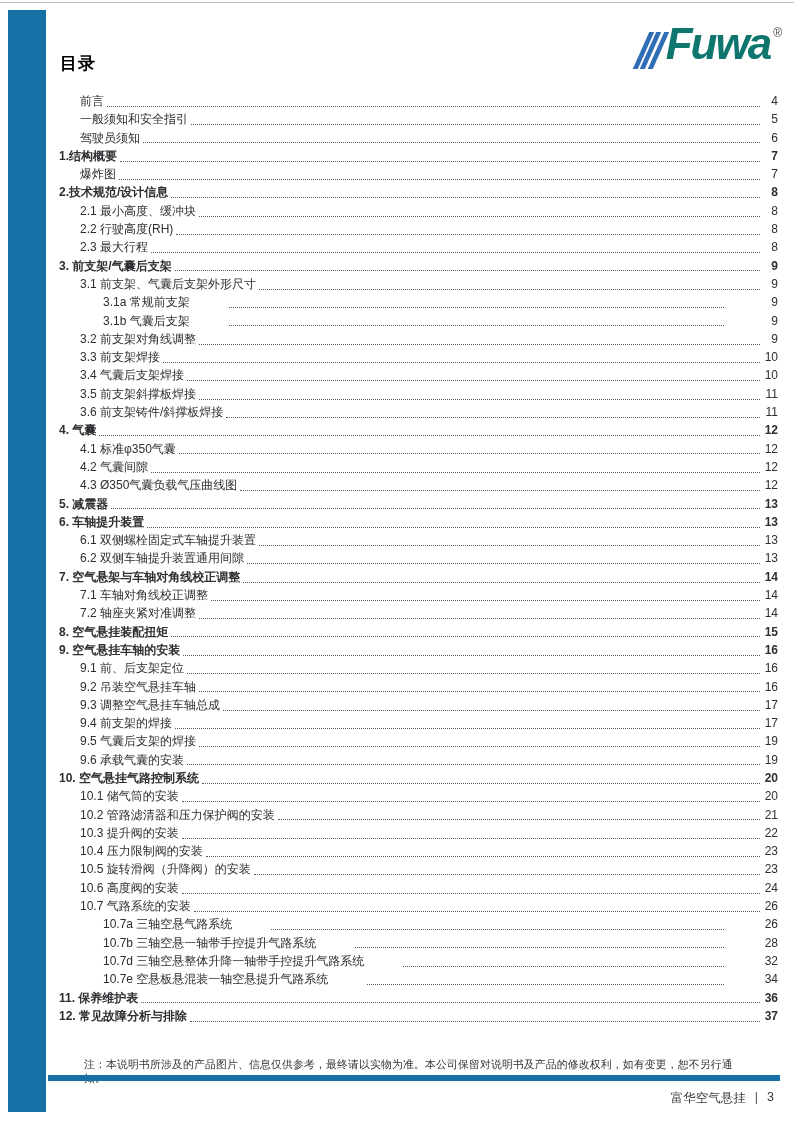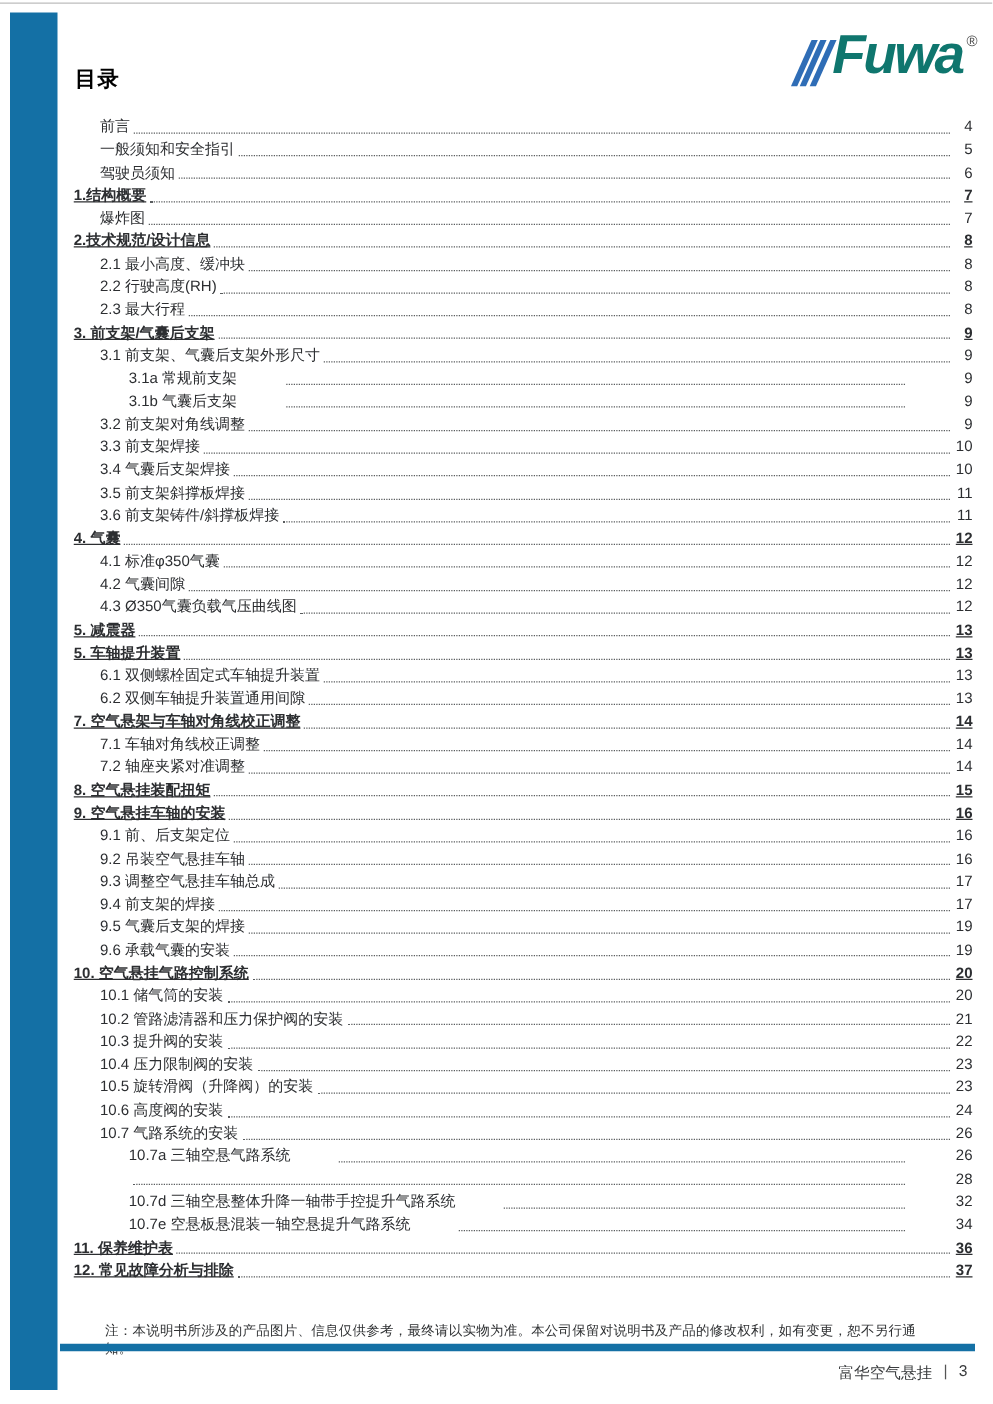--- a/index.html
+++ b/index.html
@@ -33,21 +33,21 @@
   .doc-title {
     position: absolute; left: 60px; top: 52px;
     font-size: 17px; font-weight: bold; color: #000000; letter-spacing: 1px;
   }
 
   
   .toc {
     position: absolute; left: 59px; top: 92px; width: 719px;
   }
   .toc-row { display: flex; height: 18.3px; font-size: 12px; color: #2c2e31; justify-content: flex-end; }
-  .toc-row.bold { font-weight: bold; text-decoration: underline; }
+  .toc-row.bold { font-weight: bold; }
   .toc-row.lv1 { padding-left: 21px; }
   .toc-row.lv2 { padding-left: 44px; gap: 36px; }
   .toc-label { white-space: nowrap; line-height: 18.3px; }
   .toc-leader {
     flex: 1; align-self: flex-end;
     border-bottom: 1.8px dotted #595c5e;
     margin: 0 2px 3.5px 3px;
   }
   .toc-page { line-height: 18.3px; text-align: right; min-width: 16px; font-weight: normal; }
   .toc-row.bold .toc-page { font-weight: bold; }
@@ -195,21 +195,21 @@
     <span class="toc-label">4.3 Ø350气囊负载气压曲线图</span>
     <span class="toc-leader"></span>
     <span class="toc-page">12</span>
   </div>
     <div class="toc-row lv0 bold">
     <span class="toc-label">5. 减震器</span>
     <span class="toc-leader"></span>
     <span class="toc-page">13</span>
   </div>
     <div class="toc-row lv0 bold">
-    <span class="toc-label">5. 车轴提升装置</span>
+    <span class="toc-label">6. 车轴提升装置</span>
     <span class="toc-leader"></span>
     <span class="toc-page">13</span>
   </div>
     <div class="toc-row lv1">
     <span class="toc-label">6.1 双侧螺栓固定式车轴提升装置</span>
     <span class="toc-leader"></span>
     <span class="toc-page">13</span>
   </div>
     <div class="toc-row lv1">
     <span class="toc-label">6.2 双侧车轴提升装置通用间隙</span>
@@ -310,20 +310,21 @@
     <span class="toc-label">10.7 气路系统的安装</span>
     <span class="toc-leader"></span>
     <span class="toc-page">26</span>
   </div>
     <div class="toc-row lv2">
     <span class="toc-label">10.7a 三轴空悬气路系统</span>
     <span class="toc-leader"></span>
     <span class="toc-page">26</span>
   </div>
     <div class="toc-row lv2">
+    <span class="toc-label">10.7b 三轴空悬一轴带手控提升气路系统</span>
     <span class="toc-leader"></span>
     <span class="toc-page">28</span>
   </div>
     <div class="toc-row lv2">
     <span class="toc-label">10.7d 三轴空悬整体升降一轴带手控提升气路系统</span>
     <span class="toc-leader"></span>
     <span class="toc-page">32</span>
   </div>
     <div class="toc-row lv2">
     <span class="toc-label">10.7e 空悬板悬混装一轴空悬提升气路系统</span>

